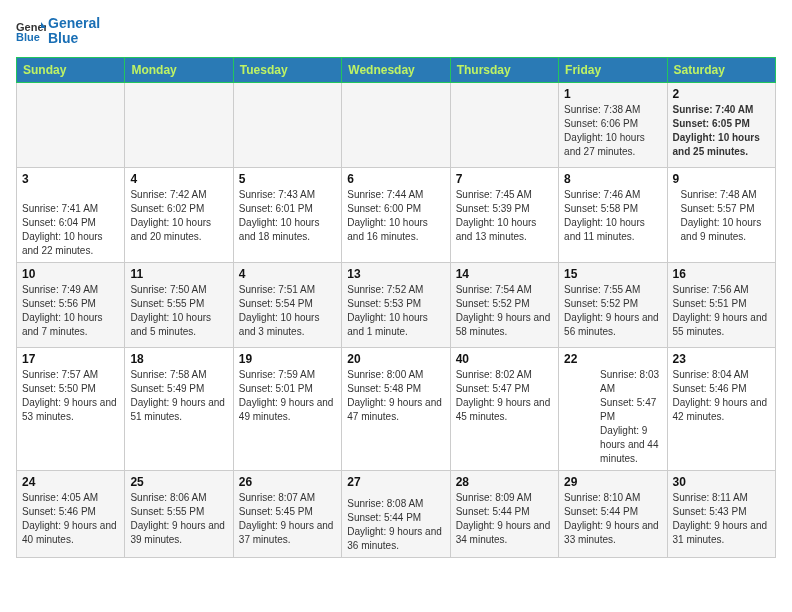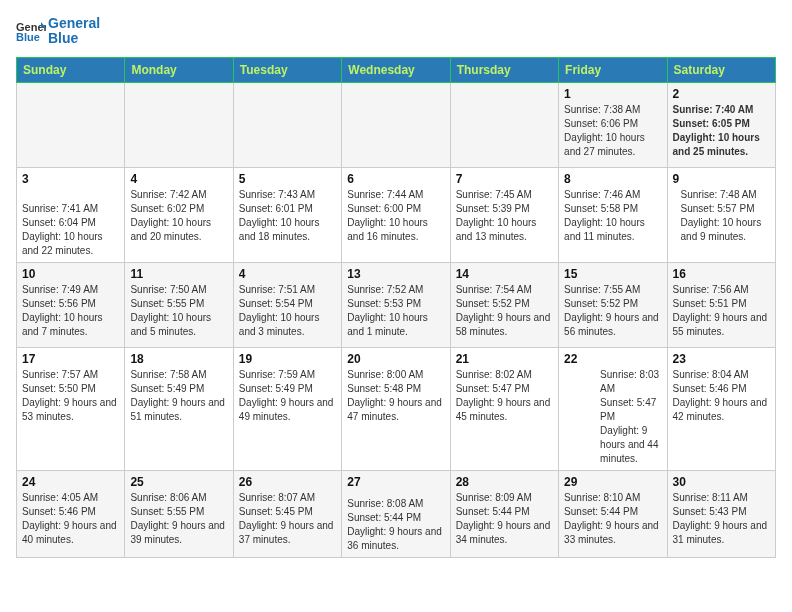--- a/index.html
+++ b/index.html
@@ -243,31 +243,31 @@
         </td>
         <td>
           <div class="day-num">18</div>
           <div class="day-info" style="white-space: pre-line;">Sunrise: 7:58 AM
 Sunset: 5:49 PM
 Daylight: 9 hours and 51 minutes.</div>
         </td>
         <td>
           <div class="day-num">19</div>
           <div class="day-info" style="white-space: pre-line;">Sunrise: 7:59 AM
-Sunset: 5:49 PM
+Sunset: 5:01 PM
 Daylight: 9 hours and 49 minutes.</div>
         </td>
         <td>
           <div class="day-num">20</div>
           <div class="day-info" style="white-space: pre-line;">Sunrise: 8:00 AM
 Sunset: 5:48 PM
 Daylight: 9 hours and 47 minutes.</div>
         </td>
         <td>
-          <div class="day-num">21</div>
+          <div class="day-num">40</div>
           <div class="day-info" style="white-space: pre-line;">Sunrise: 8:02 AM
 Sunset: 5:47 PM
 Daylight: 9 hours and 45 minutes.</div>
         </td>
         <td>
           <div class="day-num">22</div>
           <div class="day-info" style="white-space: pre-line; margin-left: 36px;">Sunrise: 8:03 AM
 Sunset: 5:47 PM
 Daylight: 9 hours and 44 minutes.</div>
         </td>

